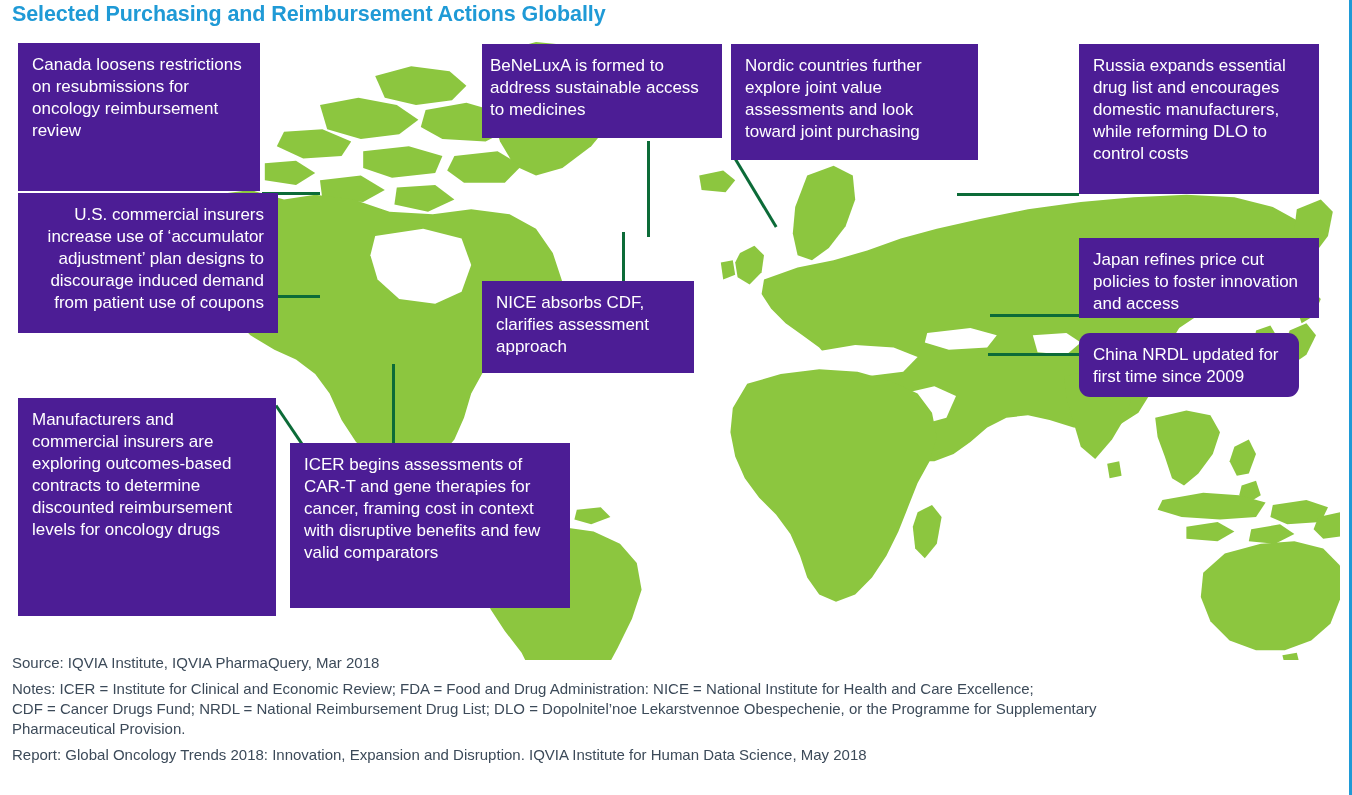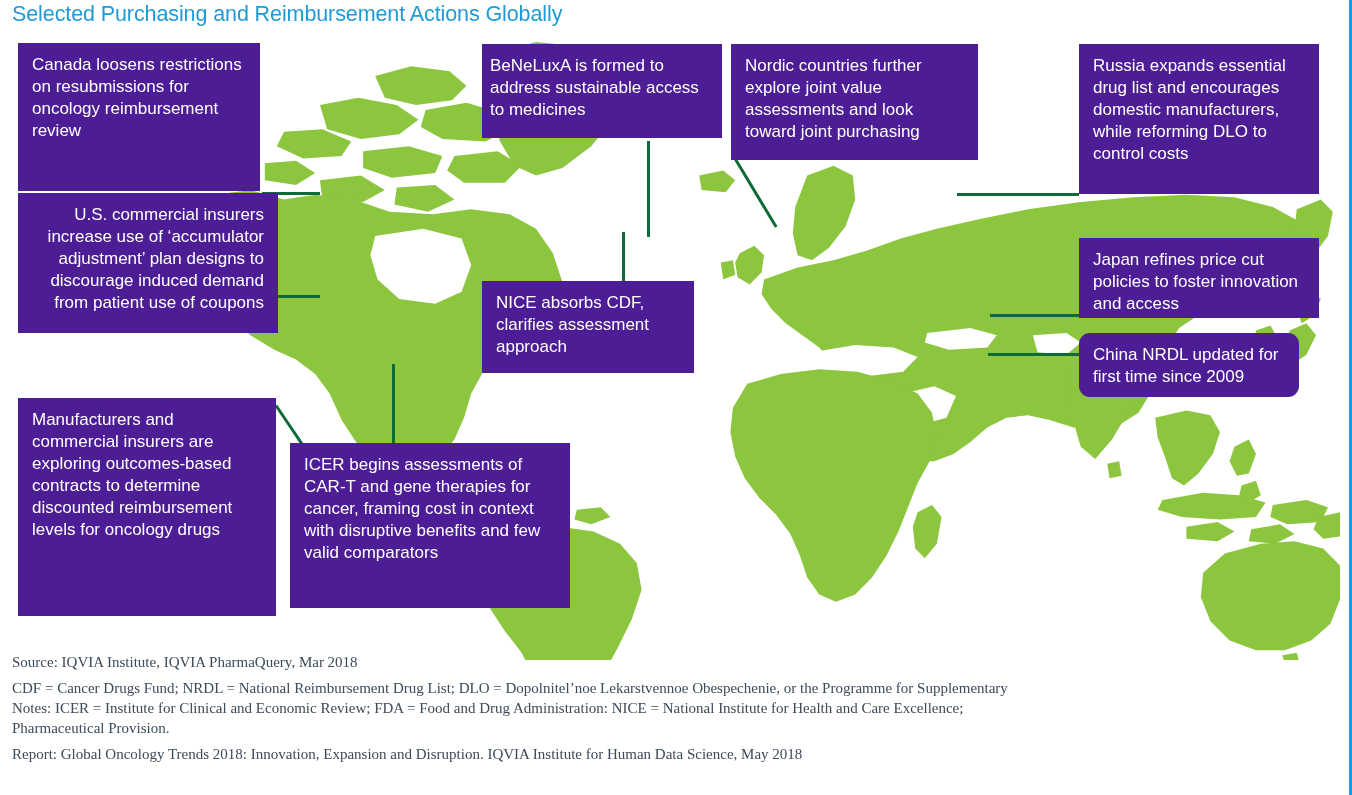--- a/index.html
+++ b/index.html
@@ -15,21 +15,21 @@
     font-family: "Liberation Sans", sans-serif;
     color: #3a4a5a;
   }
 
   
   #page-title {
     position: absolute;
     left: 12px;
     top: 2px;
     font-size: 21.5px;
-    font-weight: normal;
+    font-weight: bold;
     color: #1f9ad6;
     letter-spacing: -0.1px;
     white-space: nowrap;
   }
 
   
   #map-layer {
     position: absolute;
     left: 0;
     top: 30px;
@@ -74,21 +74,20 @@
 
   
   #footer {
     position: absolute;
     left: 12px;
     top: 655px;
     width: 1330px;
     font-size: 15px;
     line-height: 1.0;
     color: #3c4a59;
-    font-family: Liberation Serif, serif;
   }
   #footer .fline {
     margin: 0 0 11px 0;
     white-space: nowrap;
   }
   #footer .fline.tight { margin-bottom: 5px; }
 
   
   #right-rule {
     position: absolute;
@@ -231,19 +230,19 @@
 <div class="callout" style="left:731px; top:44px; width:247px; height:116px;">Nordic countries further explore joint value assessments and look toward joint purchasing</div>
 
 <div class="callout" style="left:1079px; top:44px; width:240px; height:150px;">Russia expands essential drug list and encourages domestic manufacturers, while reforming DLO to control costs</div>
 
 <div class="callout" style="left:1079px; top:238px; width:240px; height:80px;">Japan refines price cut policies to foster innovation and access</div>
 
 <div class="callout" style="left:1079px; top:333px; width:220px; height:64px;border-radius:11px;">China NRDL updated for first time since 2009</div>
 
 <div id="footer">
   <p class="fline">Source: IQVIA Institute, IQVIA PharmaQuery, Mar 2018</p>
+  <p class="fline tight">Notes: ICER = Institute for Clinical and Economic Review; FDA = Food and Drug Administration: NICE = National Institute for Health and Care Excellence;</p>
   <p class="fline tight">CDF = Cancer Drugs Fund; NRDL = National Reimbursement Drug List; DLO = Dopolnitel’noe Lekarstvennoe Obespechenie, or the Programme for Supplementary</p>
-  <p class="fline tight">Notes: ICER = Institute for Clinical and Economic Review; FDA = Food and Drug Administration: NICE = National Institute for Health and Care Excellence;</p>
   <p class="fline">Pharmaceutical Provision.</p>
   <p class="fline">Report: Global Oncology Trends 2018: Innovation, Expansion and Disruption. IQVIA Institute for Human Data Science, May 2018</p>
 </div>
 
 <div id="right-rule"></div>
 
 </body></html>

